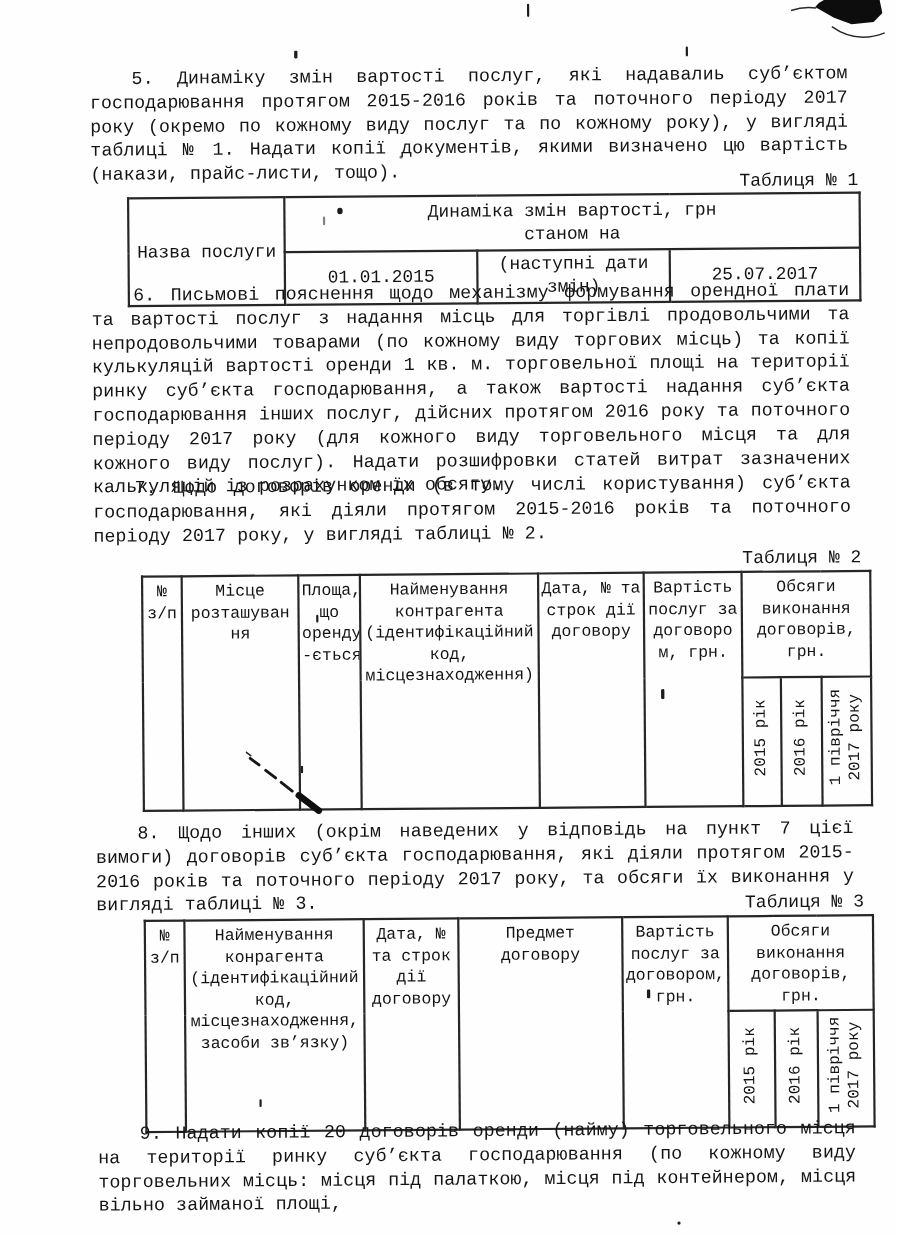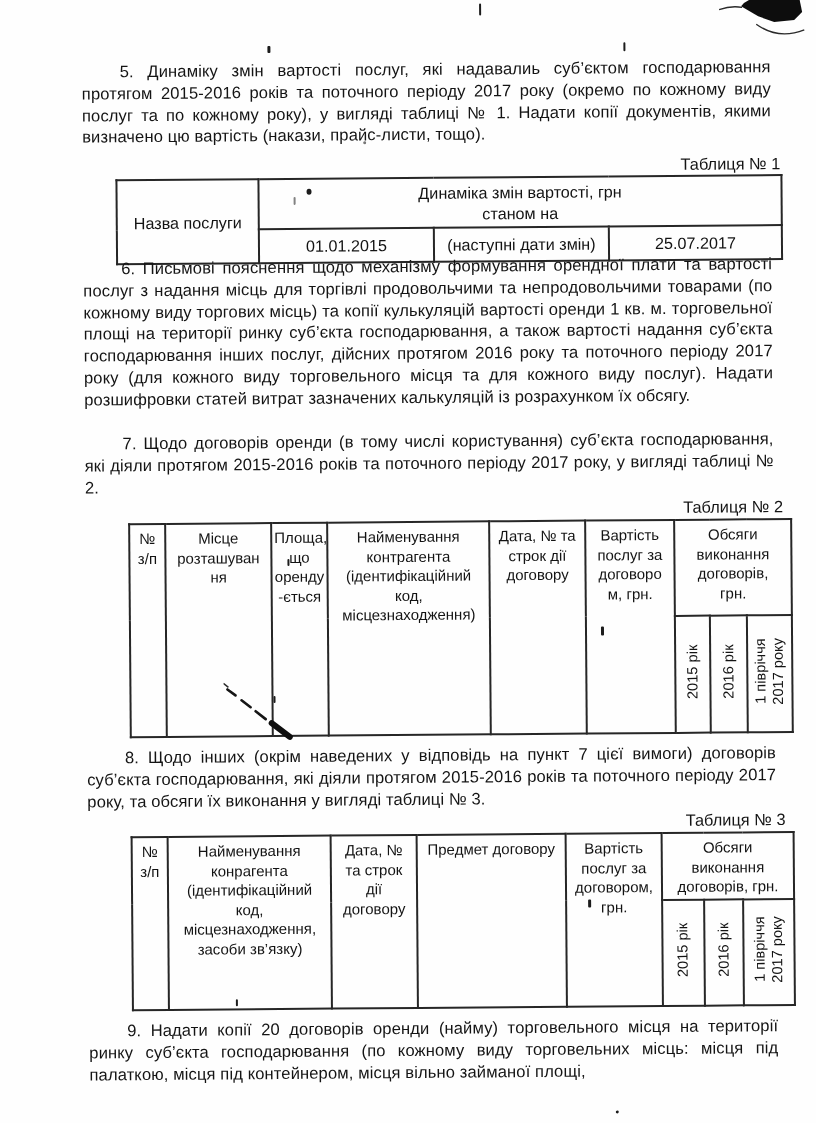--- a/index.html
+++ b/index.html
@@ -1,19 +1,19 @@
 <!DOCTYPE html>
 <html><head>
 <meta charset="utf-8">
 <style>
   html,body{margin:0;padding:0;background:#ffffff;}
   .page{
     position:relative;width:816px;height:1123px;overflow:hidden;
     background:#fefefe;color:#161616;
-    font-family:Liberation Sans, sans-serif;
+    font-family:Liberation Mono, monospace;
   }
   .scan{position:absolute;inset:0;transform:rotate(-0.45deg);transform-origin:50% 45%;}
   .para{
     position:absolute;left:85px;width:689px;margin:0;
     font-size:16.6px;line-height:21.8px;text-align:justify;
     text-indent:38px;letter-spacing:.1px;color:#141414;
   }
   .caption{
     position:absolute;right:33px;width:260px;margin:0;
     font-size:16.4px;text-align:right;color:#141414;

